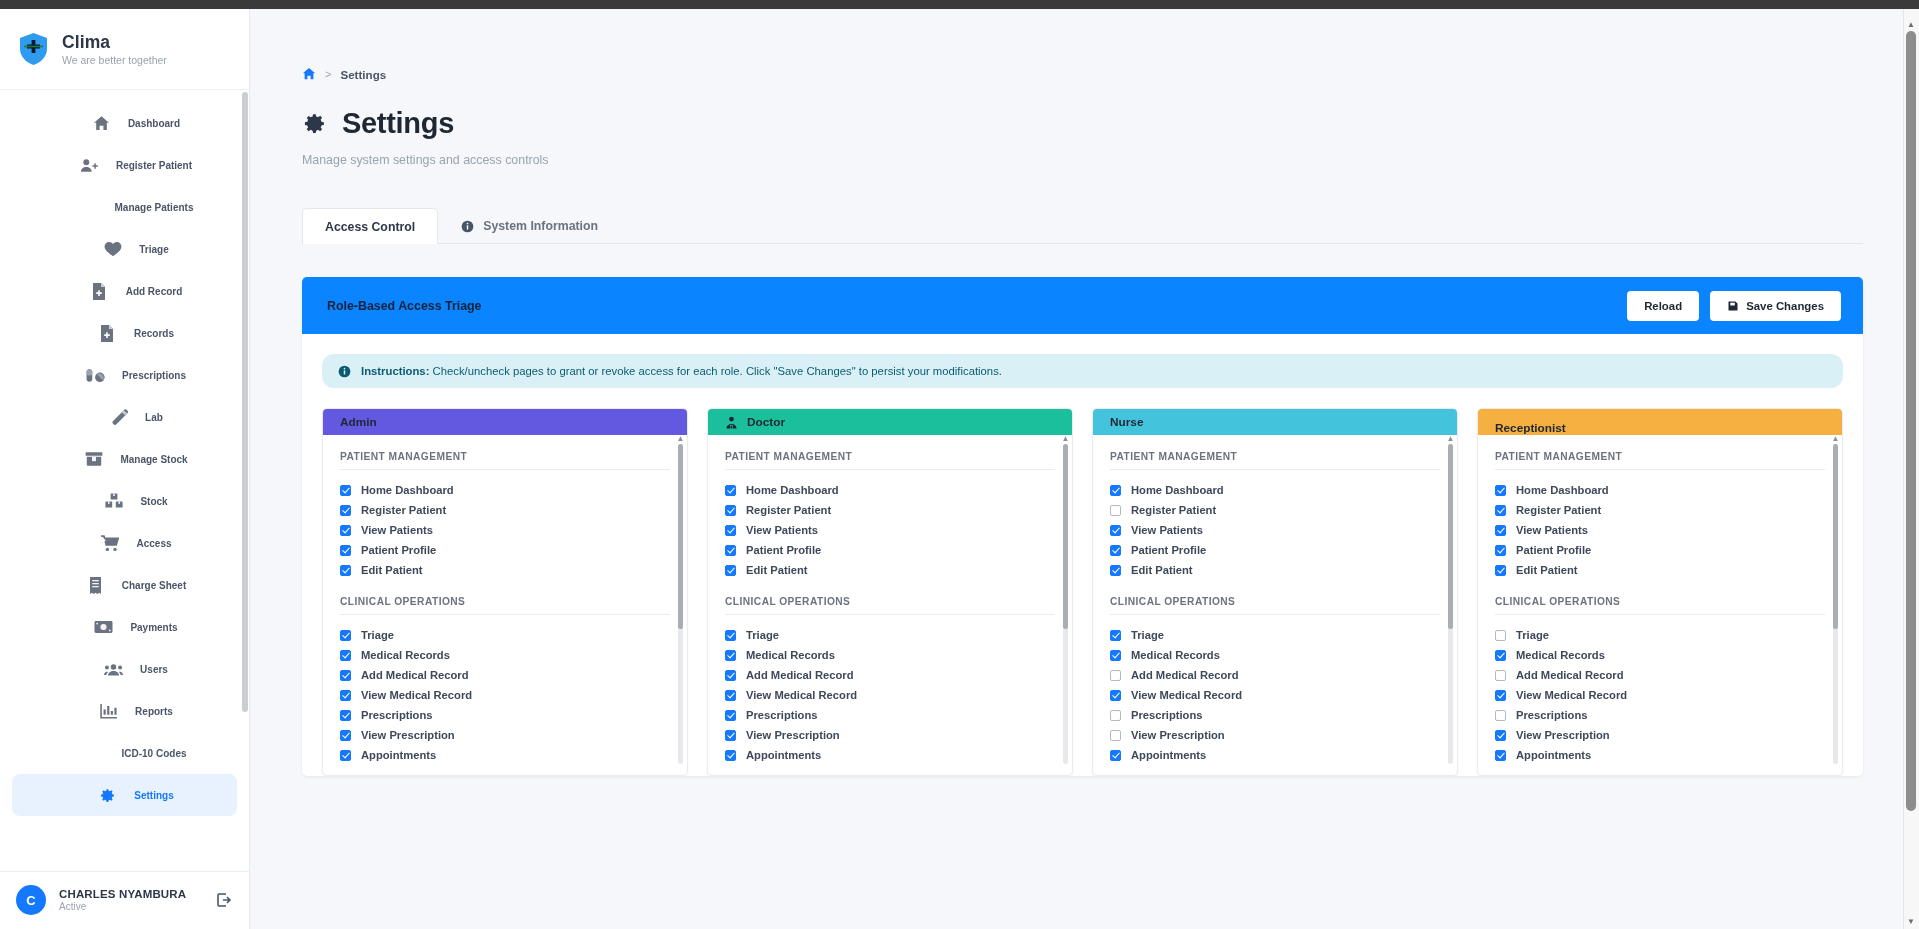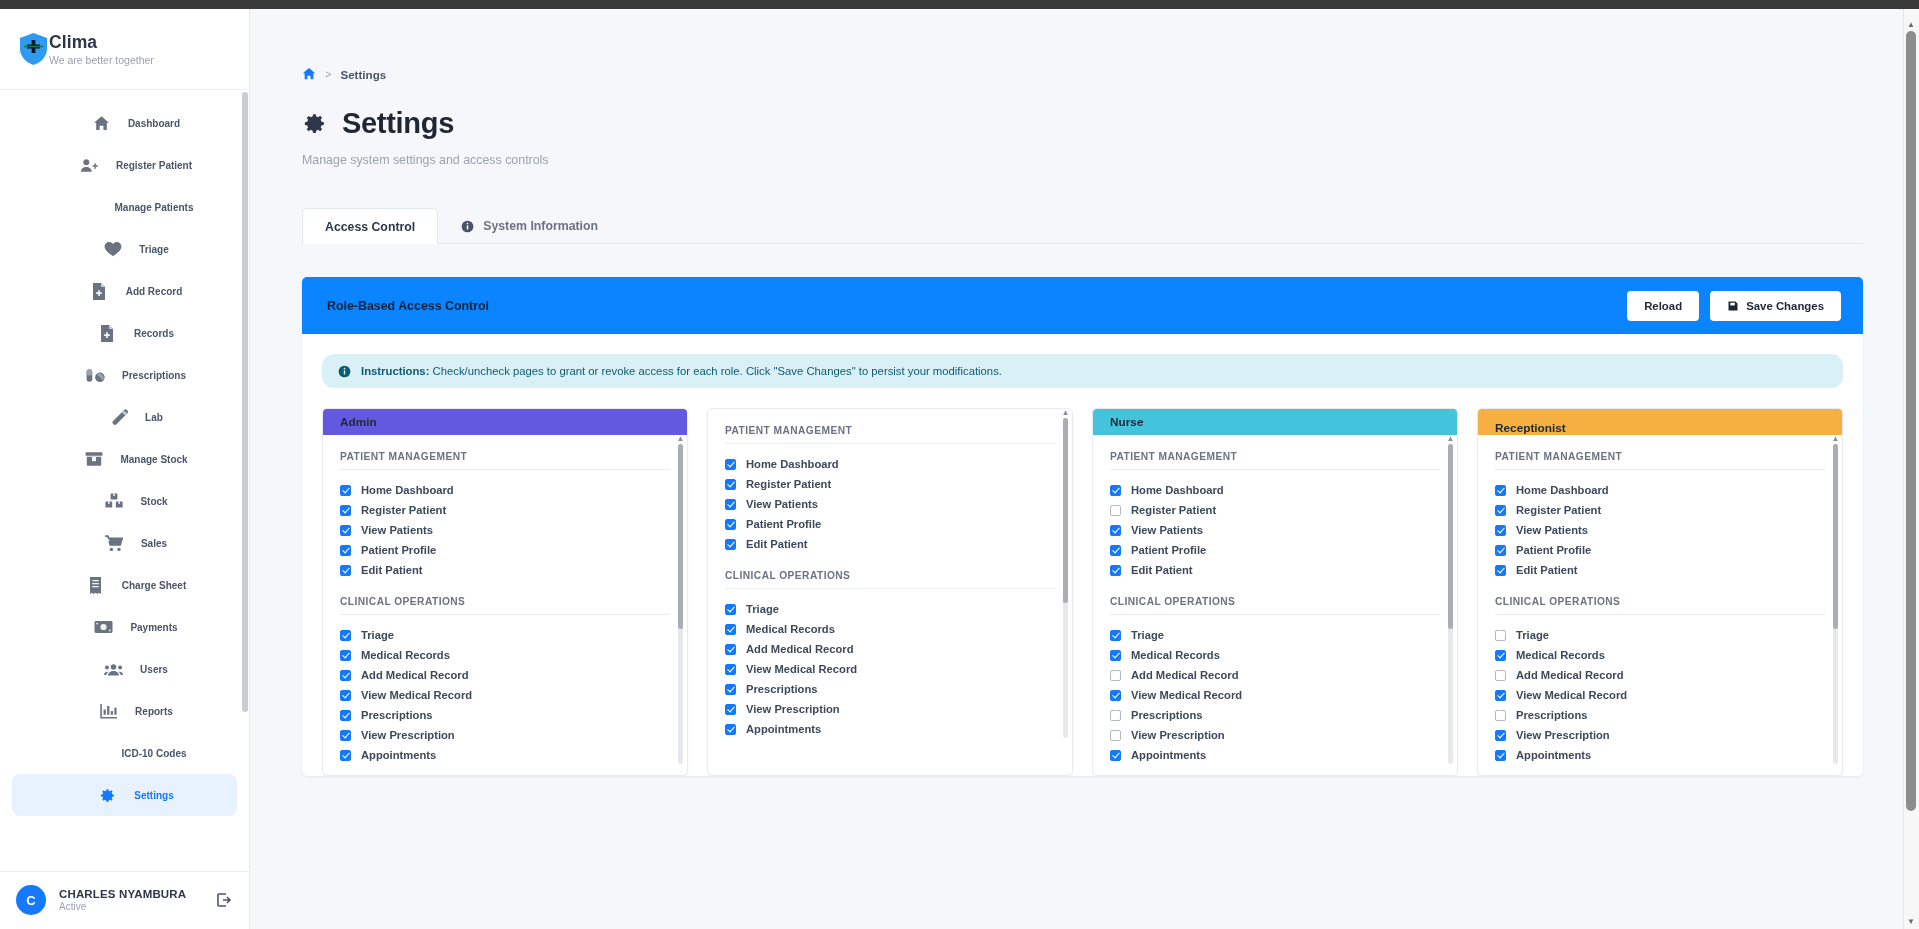--- a/index.html
+++ b/index.html
@@ -18,21 +18,21 @@
   }
 
   
   .sidebar {
     position: absolute; top: 9px; left: 0; width: 250px; height: 920px;
     background: #ffffff;
     border-right: 1px solid #e6e9ef;
     overflow: hidden;
   }
   .brand {
-    height: 81px; display: flex; align-items: center; 
+    height: 81px; display: flex; align-items: center; gap: 13px;
     padding: 0 18px; border-bottom: 1px solid #eceff4;
   }
   .brand-logo {
     width: 31px; height: 34px; flex: none; position: relative;
   }
   .brand-text .brand-name {
     font-size: 17.5px; font-weight: bold; color: #2d3748; line-height: 1.15;
     letter-spacing: .1px;
   }
   .brand-text .brand-tag {
@@ -335,21 +335,21 @@
       </div>
       <div class="nav-item">
         <span class="ico">
           <svg width="18" height="17" viewBox="0 0 18 17" fill="currentColor">
             <path d="M0 1h3l.8 2.4h13.4l-2 6.6H5.2L4 3.4"></path>
             <path d="M0 1h3l.8 2.4h13.4l-2 6.6H5.2L4.4 7H15" stroke="currentColor" stroke-width="1.6" fill="none"></path>
             <circle cx="6.4" cy="14.4" r="1.7"></circle>
             <circle cx="14" cy="14.4" r="1.7"></circle>
           </svg>
         </span>
-        <span>Sales</span>
+        <span>Access</span>
       </div>
       <div class="nav-item">
         <span class="ico">
           <svg width="15" height="17" viewBox="0 0 13 17" fill="currentColor">
             <path d="M1 0h11v17l-1.8-1.2L8.4 17 6.5 15.8 4.6 17 2.8 15.8 1 17z"></path>
             <rect x="3.2" y="3" width="6.6" height="1.3" fill="#f2f3f5"></rect>
             <rect x="3.2" y="6" width="6.6" height="1.3" fill="#f2f3f5"></rect>
             <rect x="3.2" y="9" width="6.6" height="1.3" fill="#f2f3f5"></rect>
           </svg>
         </span>
@@ -451,21 +451,21 @@
               <rect x="7.1" y="6.6" width="1.8" height="5" fill="#fff"></rect>
               <circle cx="8" cy="4.3" r="1.05" fill="#fff"></circle>
             </svg>
           </span>
           <span>System Information</span>
         </div>
       </div>
 
     <section class="rbac">
       <div class="rbac-head">
-        <div class="rbac-title">Role-Based Access Control</div>
+        <div class="rbac-title">Role-Based Access Triage</div>
         <div class="rbac-actions">
           <button class="btn">
             <span>Reload</span>
           </button>
           <button class="btn">
             <span class="bico">
               <svg width="12" height="12" viewBox="0 0 16 16" fill="currentColor">
                 <path d="M2 2h9.2L14 4.8V14H2V2zm2.4 1.6v3.6h6V3.6h-6zM4 9.4h8v3.1H4V9.4z"></path>
               </svg>
             </span>
@@ -540,20 +540,31 @@
               <div class="perm">
                 <span class="cbx on"></span>
                 <span class="perm-label">Appointments</span>
               </div>
               <div class="card-scroll-track"></div>
               <div class="card-scroll"></div>
               <div class="card-scroll-arrow">▲</div>
             </div>
           </div>
           <div class="role-card">
+            <div class="role-head" style="background: rgb(28, 191, 156);">
+              <span class="rico">
+                <svg width="13" height="13" viewBox="0 0 14 14" fill="currentColor">
+                  <circle cx="7" cy="3.3" r="2.6"></circle>
+                  <path d="M1.6 13.4c0-2.9 2.4-4.9 5.4-4.9s5.4 2 5.4 4.9z"></path>
+                  <rect x="5.3" y="9.6" width="3.4" height="3.8" fill="#1cbf9c"></rect>
+                  <path d="M6.5 10.3h1v1h1v1h-1v1h-1v-1h-1v-1h1z"></path>
+                </svg>
+              </span>
+              <span>Doctor</span>
+            </div>
             <div class="role-body">
               <div class="grp-title">PATIENT MANAGEMENT</div>
               <div class="perm">
                 <span class="cbx on"></span>
                 <span class="perm-label">Home Dashboard</span>
               </div>
               <div class="perm">
                 <span class="cbx on"></span>
                 <span class="perm-label">Register Patient</span>
               </div>

